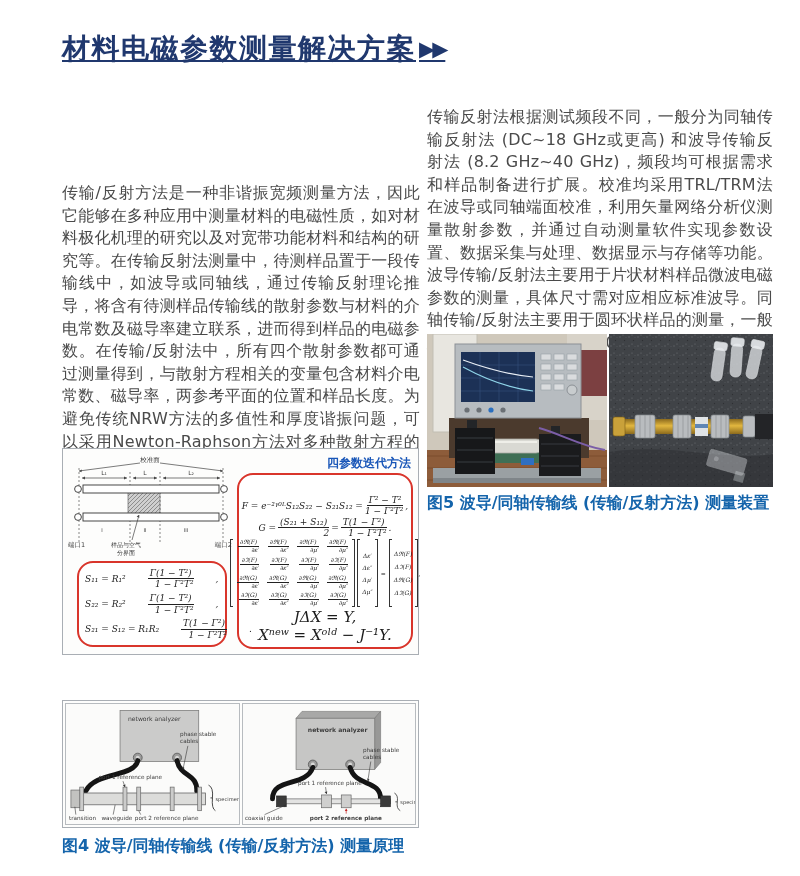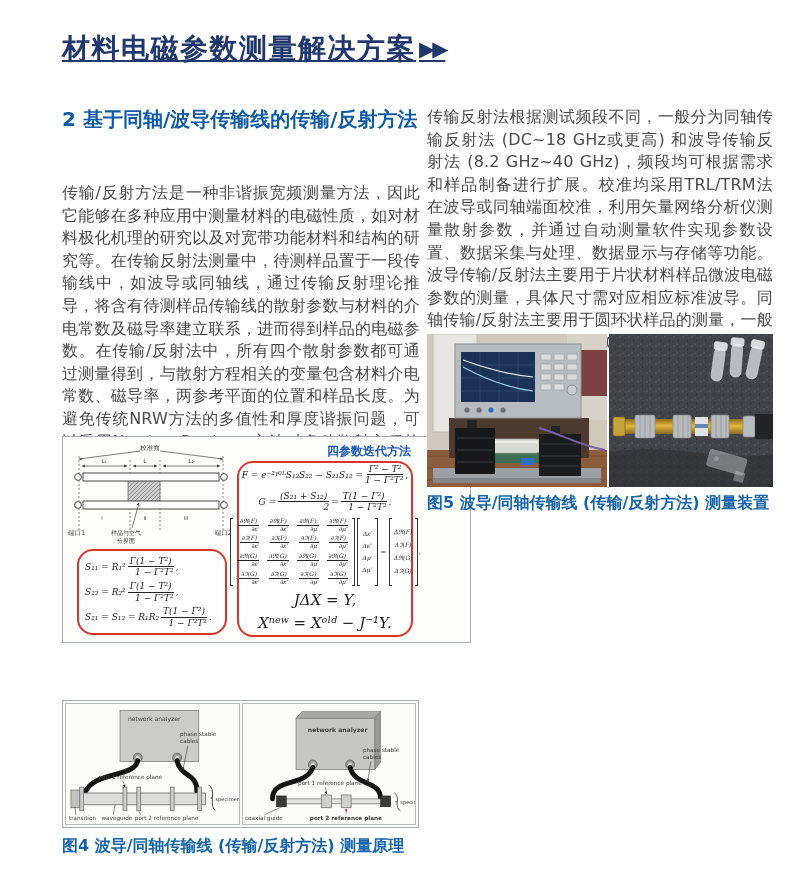--- a/index.html
+++ b/index.html
@@ -21,38 +21,38 @@
     text-align:justify; letter-spacing:0.2px;
   }
   .left-para  { left:62px;  top:182px; width:358px; }
   .right-para { left:427px; top:106px; width:346px; }
   .caption { position:absolute; font-size:16px; font-weight:bold; color:#1464ab; }
   .cap3 { left:62px;  top:663px; }
   .cap4 { left:62px;  top:836px; }
   .cap5 { left:427px; top:493px; }
 
   .figure-panel { position:absolute; background:#fdfdfc; border:1px solid #a9aeb4; box-sizing:border-box; }
-  .fig3 { left:62px; top:436px; width:409px; height:207px; }
+  .fig3 { left:62px; top:448px; width:357px; height:207px; }
   .fig4 { left:62px; top:700px; width:357px; height:128px; padding:2px; display:flex; gap:2px; }
   .fig4 svg { border:1px solid #b7bbbf; background:#fbfbfa; }
 
   .tline-svg { position:absolute; left:3px; top:5px; }
   .formula-title {
     position:absolute; left:176px; top:6px; width:172px; text-align:right;
     font-size:12px; font-weight:bold; color:#1a57b8;
   }
   .redbox { position:absolute; border:2px solid #d9352b; border-radius:16px; box-sizing:border-box; background:#fff; }
-  .main-box { left:174px; top:24px; width:176px; height:176px; padding:1px 3px 3px;
+  .main-box { left:174px; top:24px; width:176px; height:176px; padding:20px 3px 3px;
     display:flex; flex-direction:column; align-items:center; justify-content:space-between; }
   .s-box { left:14px; top:112px; width:150px; height:86px; padding:5px 6px;
     display:flex; flex-direction:column; justify-content:space-between; }
 
   .fml { font-family:"DejaVu Serif","Liberation Serif",serif; font-style:italic; color:#1c1c1c; }
   .fline { display:flex; align-items:center; justify-content:center; font-size:9px; white-space:nowrap; }
-  .s-box .fline { justify-content:flex-start; font-size:9px; }
+  .s-box .fline { justify-content:flex-start; font-size:9px;gap:20px; }
   .frac { display:inline-flex; flex-direction:column; align-items:flex-end; margin:0 2px; line-height:1.15; }
   .frac .num { border-bottom:1px solid #222; padding:0 2px; }
   .matrixline { display:flex; align-items:center; justify-content:center; font-size:6px; }
   .jgrid { display:grid; grid-template-columns:repeat(4,auto); gap:3px 4px; }
   .jgrid .frac, .vcol { font-size:6px; }
   .vcol { display:inline-flex; flex-direction:column; gap:5px; align-items:center; }
   .brk { align-self:stretch; width:3px; border:1px solid #333; box-sizing:border-box; }
   .brk.l { border-right:none; margin:0 2px 0 1px; }
   .brk.r { border-left:none; margin:0 1px 0 2px; }
   .meq { margin:0 2px; }
@@ -61,21 +61,20 @@
   .dlbl { font-family:"DejaVu Sans","Liberation Sans",sans-serif; font-style:normal; fill:#3c3c3c; }
   .photos { position:absolute; left:427px; top:334px; width:346px; height:153px; display:flex; gap:2px; }
 </style>
 </head>
 <body>
 
 <div class="page">
 
   <h1 class="doc-title"><span>材料电磁参数测量解决方案</span><span class="arrows">▶▶</span></h1>
 
-  <h2 class="section-heading">2 基于同轴/波导传输线的传输/反射方法</h2>
 
   <p class="body-text left-para">传输/反射方法是一种非谐振宽频测量方法，因此它能够在多种应用中测量材料的电磁性质，如对材料极化机理的研究以及对宽带功能材料和结构的研究等。在传输反射法测量中，待测样品置于一段传输线中，如波导或同轴线，通过传输反射理论推导，将含有待测样品传输线的散射参数与材料的介电常数及磁导率建立联系，进而得到样品的电磁参数。在传输/反射法中，所有四个散射参数都可通过测量得到，与散射方程相关的变量包含材料介电常数、磁导率，两参考平面的位置和样品长度。为避免传统NRW方法的多值性和厚度谐振问题，可以采用Newton-Raphson方法对多种散射方程的线性组合进行迭代求解，得到被测材料的稳定解，还解决了现行方法中厚度谐振及多值问题。</p>
 
   <p class="body-text right-para">传输反射法根据测试频段不同，一般分为同轴传输反射法 (DC~18 GHz或更高) 和波导传输反射法 (8.2 GHz~40 GHz)，频段均可根据需求和样品制备进行扩展。校准均采用TRL/TRM法在波导或同轴端面校准，利用矢量网络分析仪测量散射参数，并通过自动测量软件实现参数设置、数据采集与处理、数据显示与存储等功能。波导传输/反射法主要用于片状材料样品微波电磁参数的测量，具体尺寸需对应相应标准波导。同轴传输/反射法主要用于圆环状样品的测量，一般建议圆环尺寸外径7.000 mm，内径3.040 mm。</p>
 
   <div class="figure-panel fig3">
     <svg class="tline-svg" width="168" height="104" viewBox="0 0 168 104">
       <defs>
         <pattern id="hatch" width="4" height="4" patternUnits="userSpaceOnUse">
           <rect width="4" height="4" fill="#cfcfcf"></rect>

